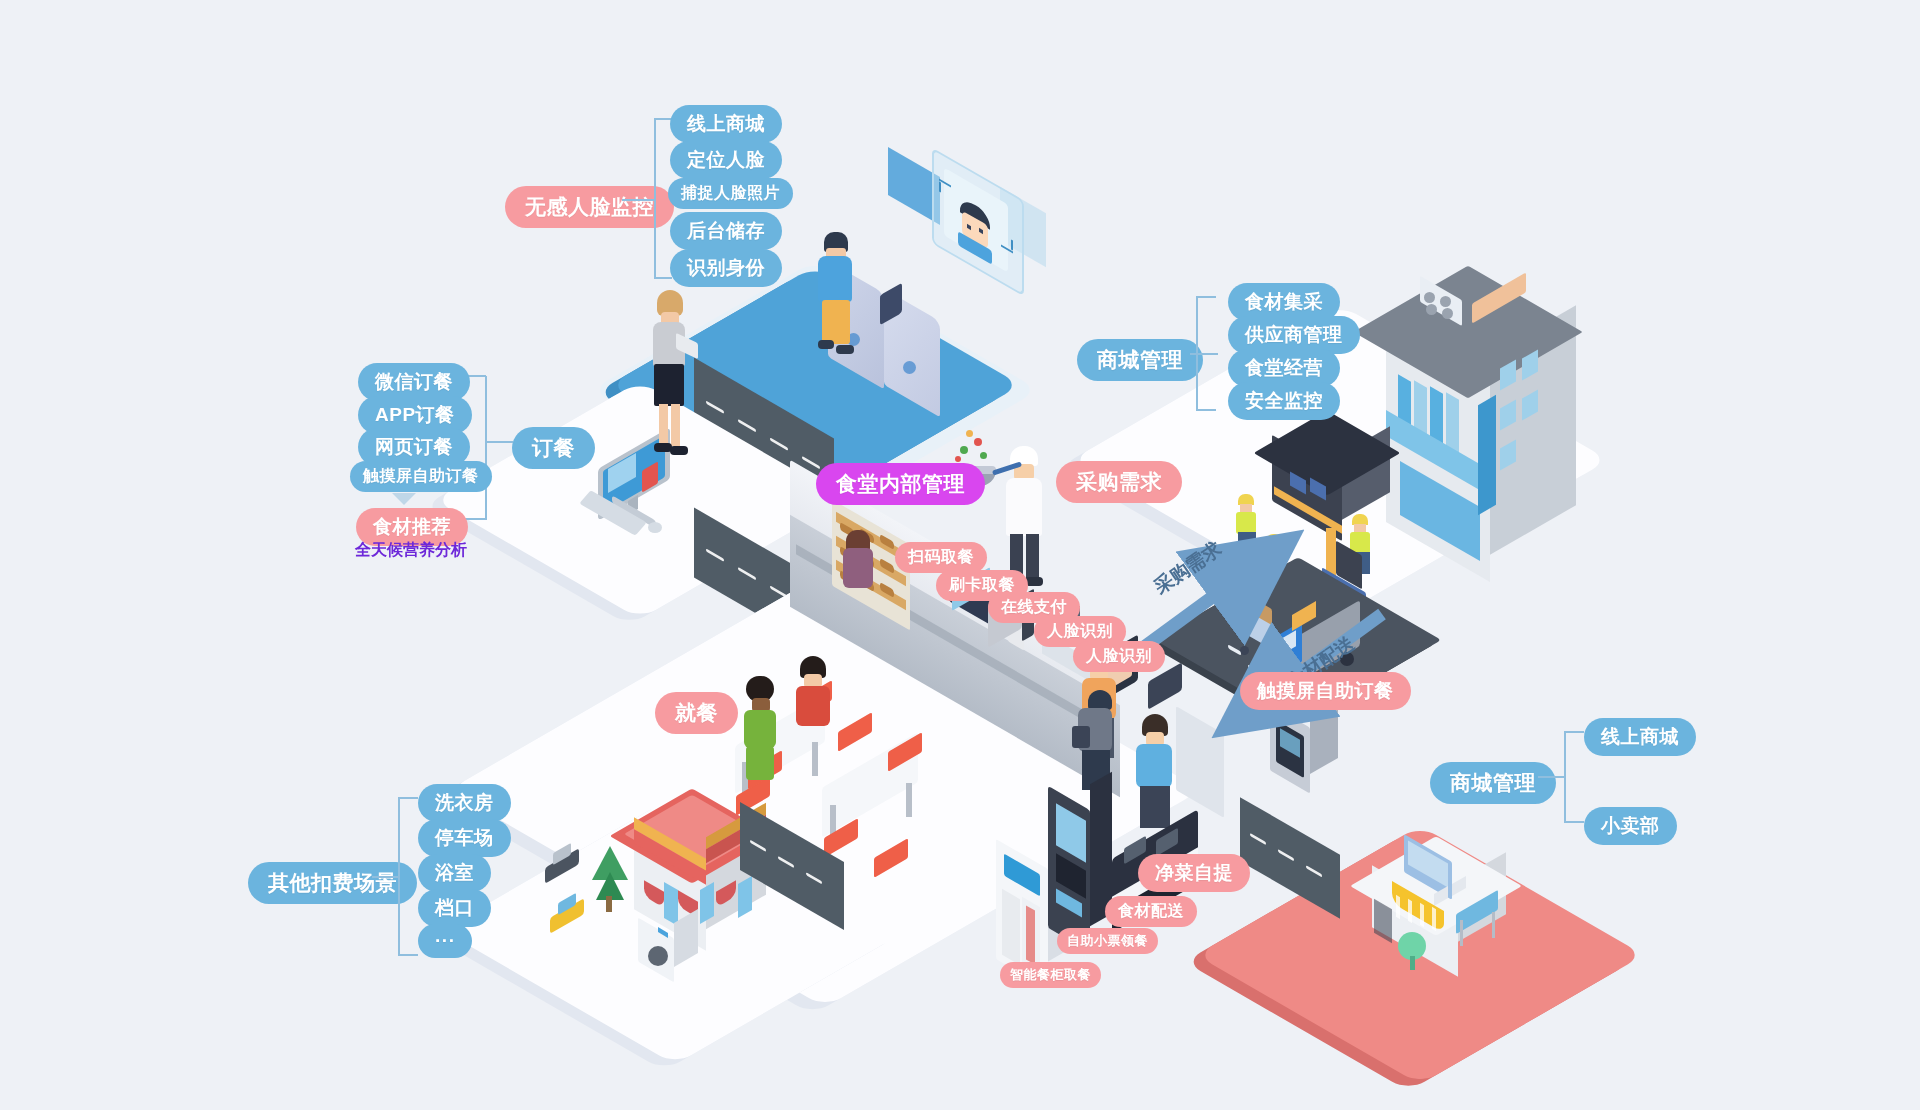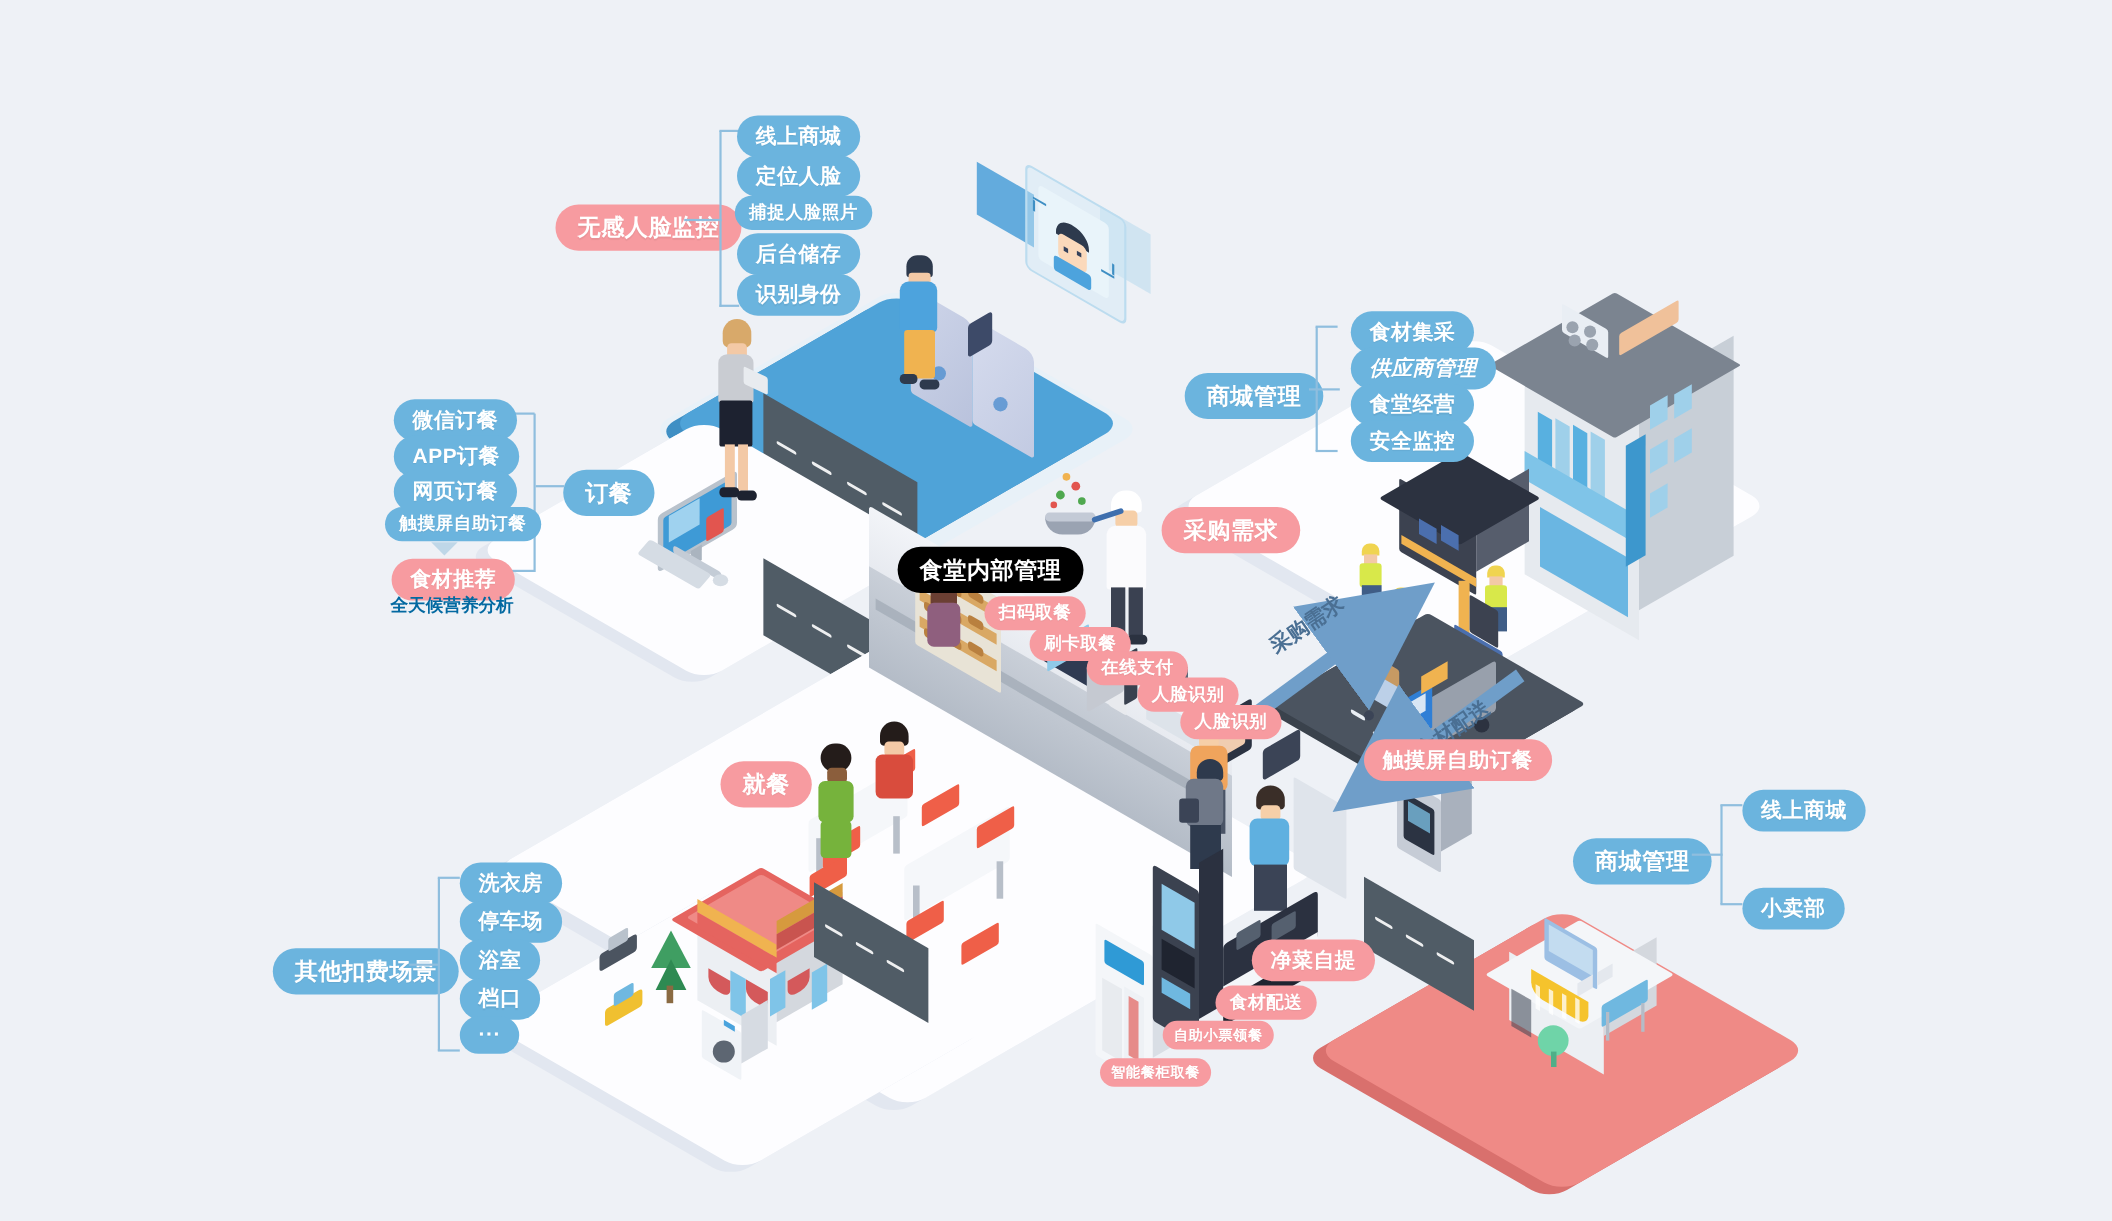--- a/index.html
+++ b/index.html
@@ -19,21 +19,21 @@
     display:flex;align-items:center;justify-content:center;
     color:#fff;white-space:nowrap;
     border-radius:999px;
     font-weight:bold;
     letter-spacing:.5px;
     box-sizing:border-box;
     text-shadow:0 1px 1px rgba(0,0,0,.06);
   }
   .pill.blue{background:#6bb4de;}
   .pill.pink{background:#f79ba0;}
-  .pill.navy{background:#000000;margin-top:34px;}
+  .pill.navy{background:#d946ef;}
 
   .p-lg{font-size:21px;padding:7px 20px;}
   .p-md{font-size:19px;padding:6px 17px;}
   .p-sm{font-size:16px;padding:5px 13px;}
   .p-xs{font-size:13px;padding:4px 10px;}
 
   .plaintext{
     position:absolute;white-space:nowrap;font-weight:bold;
   }
 
@@ -530,30 +530,30 @@
   <div class="ln lnv" style="left:485px;top:376px;height:144px;"></div>
   <div class="ln lnh" style="left:468px;top:375px;width:18px;"></div>
   <div class="ln lnh" style="left:460px;top:518px;width:26px;"></div>
 
   <div class="pill blue p-md" style="left:358px;top:363px;">微信订餐</div>
   <div class="pill blue p-md" style="left:358px;top:396px;">APP订餐</div>
   <div class="pill blue p-md" style="left:358px;top:428px;">网页订餐</div>
   <div class="pill blue p-sm" style="left:350px;top:461px;">触摸屏自助订餐</div>
   <div class="tri" style="left:392px;top:493px;border-left:12px solid transparent;border-right:12px solid transparent;border-top:12px solid #bfd7e8;"></div>
   <div class="pill pink p-md" style="left:356px;top:508px;">食材推荐</div>
-  <div class="plaintext" style="left:355px;top:540px;font-size:16px;color:#0369a1;">全天候营养分析</div>
+  <div class="plaintext" style="left:355px;top:540px;font-size:16px;color:#6d28d9;">全天候营养分析</div>
 
   <div class="pill blue p-lg" style="left:1077px;top:339px;">商城管理</div>
   <div class="ln lnh" style="left:1190px;top:353px;width:28px;"></div>
   <div class="ln lnv" style="left:1196px;top:297px;height:113px;"></div>
   <div class="ln lnh" style="left:1196px;top:296px;width:20px;"></div>
   <div class="ln lnh" style="left:1196px;top:409px;width:20px;"></div>
 
   <div class="pill blue p-md" style="left:1228px;top:283px;">食材集采</div>
-  <div class="pill blue p-md" style="left:1228px;top:316px;font-style:italic;">供应商管理</div>
+  <div class="pill blue p-md" style="left:1228px;top:316px;">供应商管理</div>
   <div class="pill blue p-md" style="left:1228px;top:349px;">食堂经营</div>
   <div class="pill blue p-md" style="left:1228px;top:382px;">安全监控</div>
 
   <div class="pill blue p-lg" style="left:248px;top:862px;">其他扣费场景</div>
   <div class="ln lnh" style="left:372px;top:876px;width:28px;"></div>
   <div class="ln lnv" style="left:398px;top:798px;height:157px;"></div>
   <div class="ln lnh" style="left:398px;top:797px;width:20px;"></div>
   <div class="ln lnh" style="left:398px;top:954px;width:20px;"></div>
 
   <div class="pill blue p-md" style="left:418px;top:784px;">洗衣房</div>

